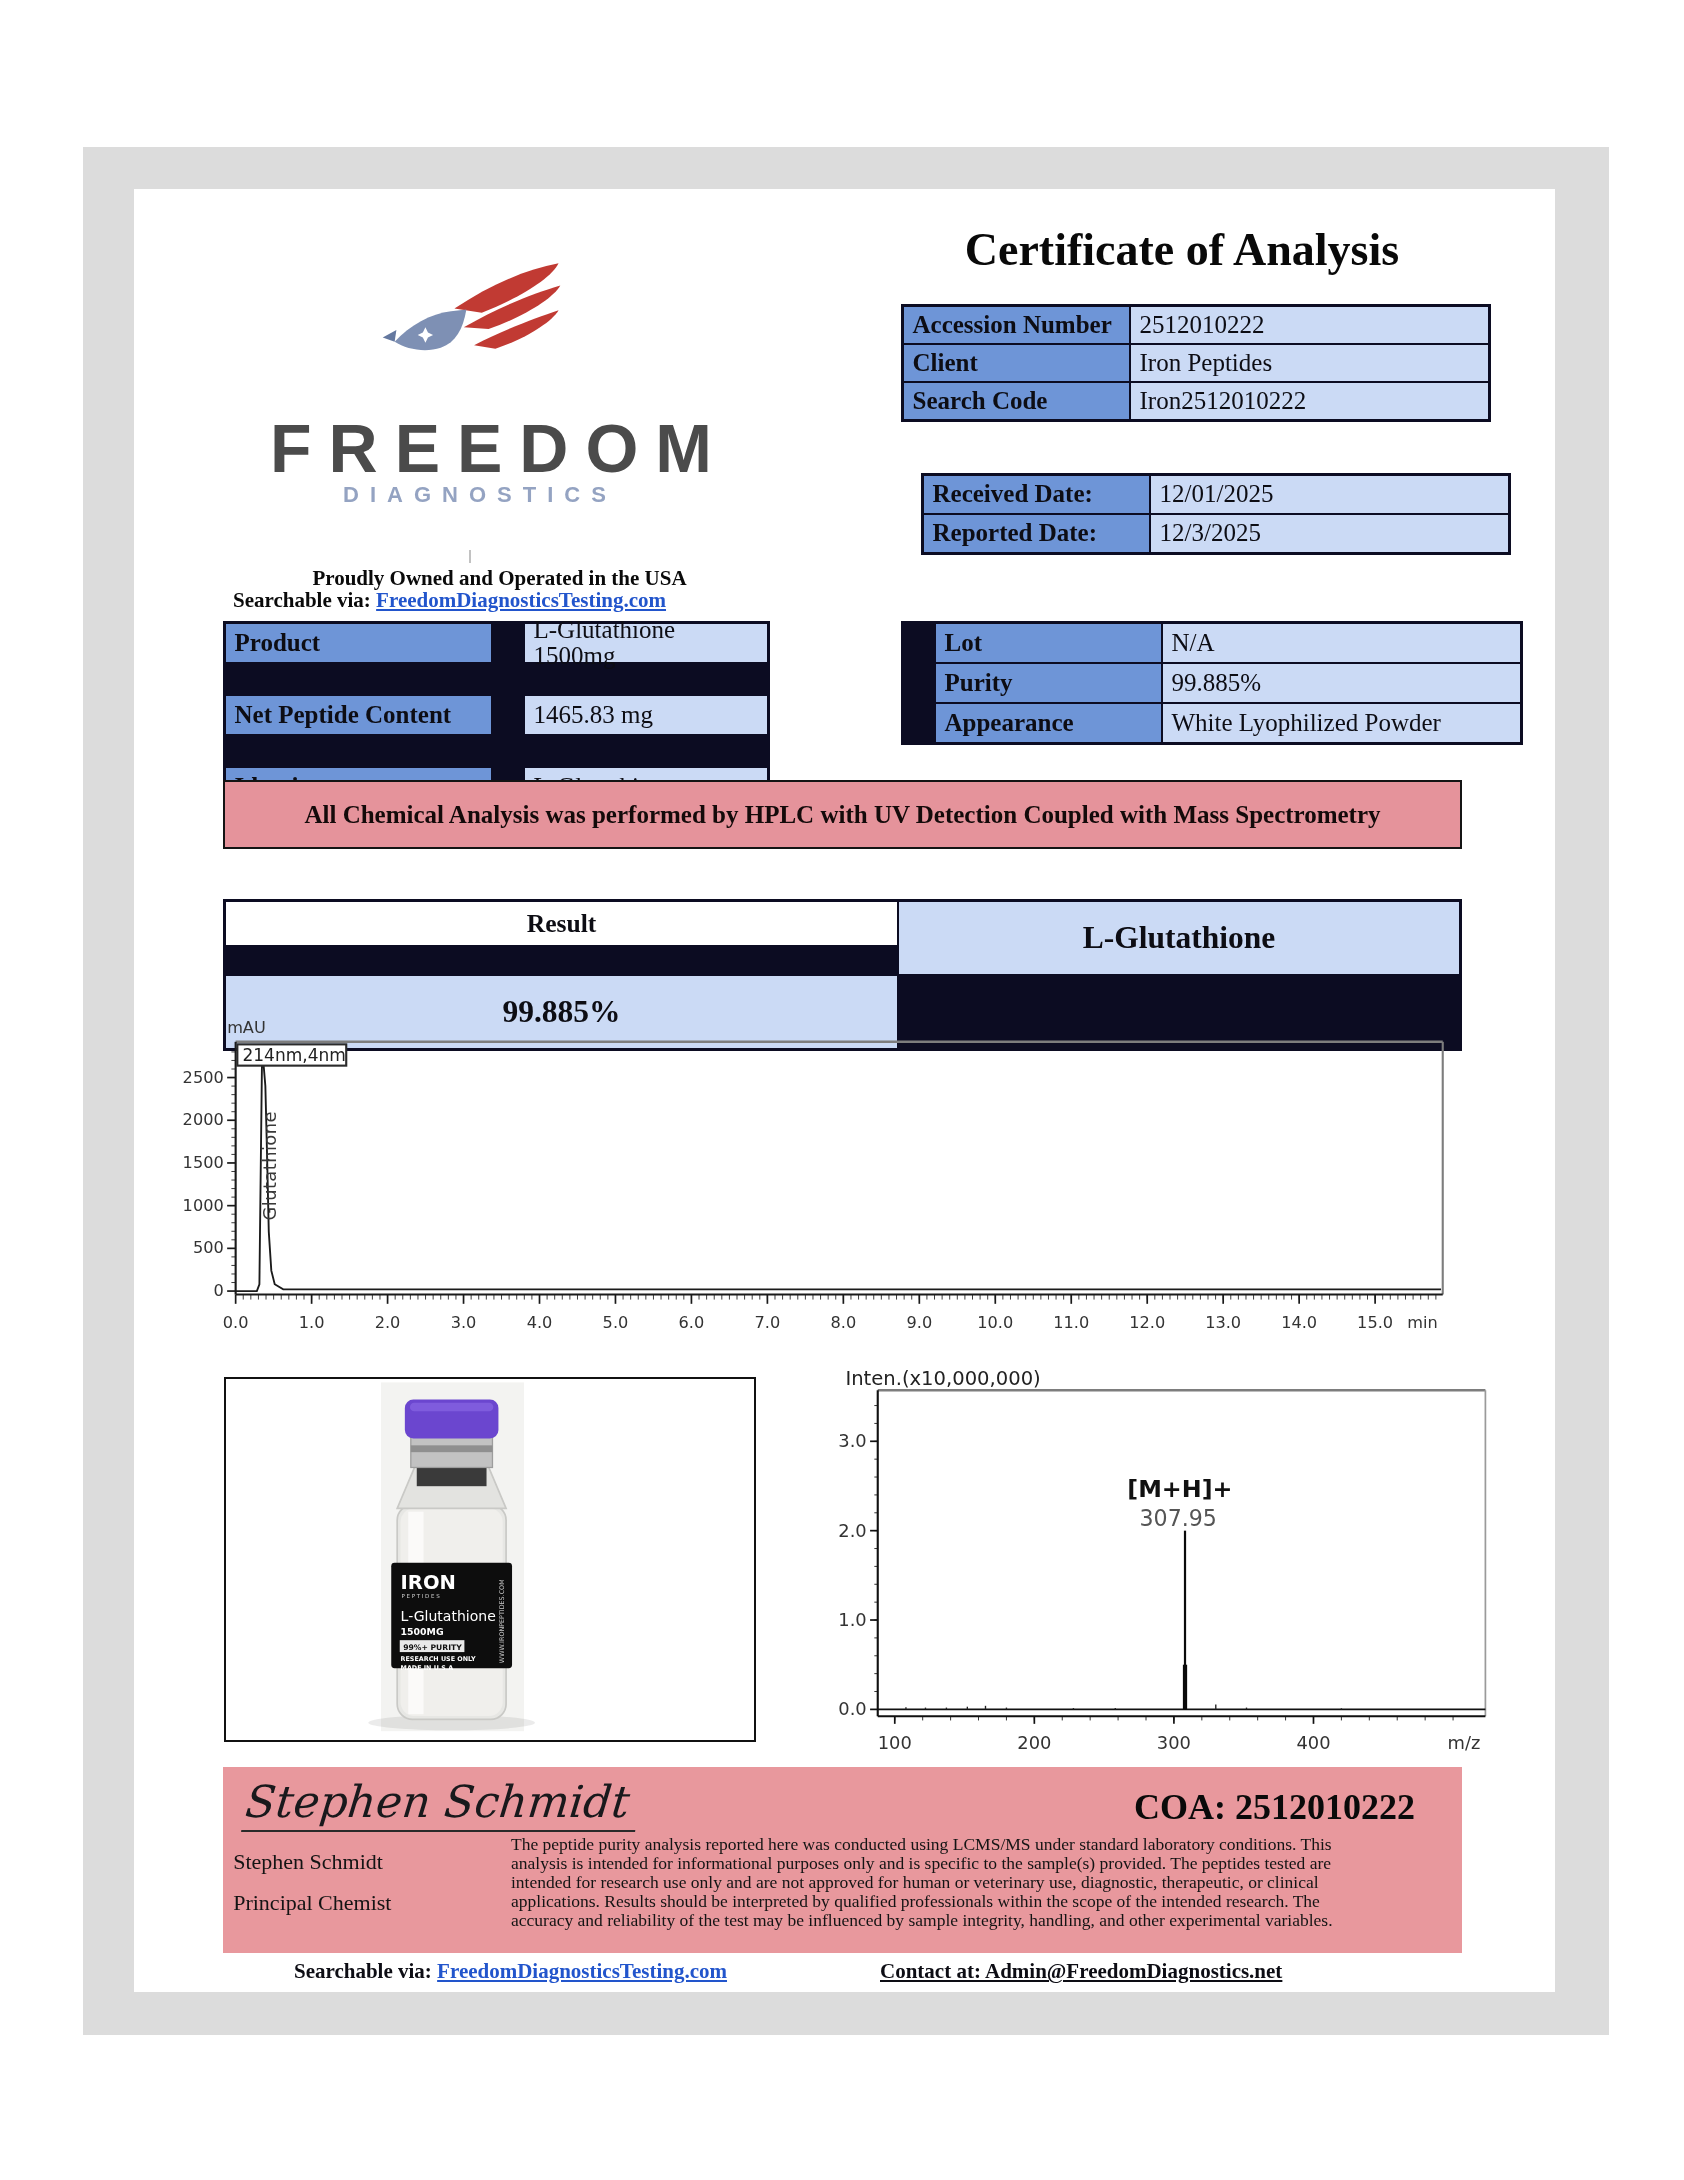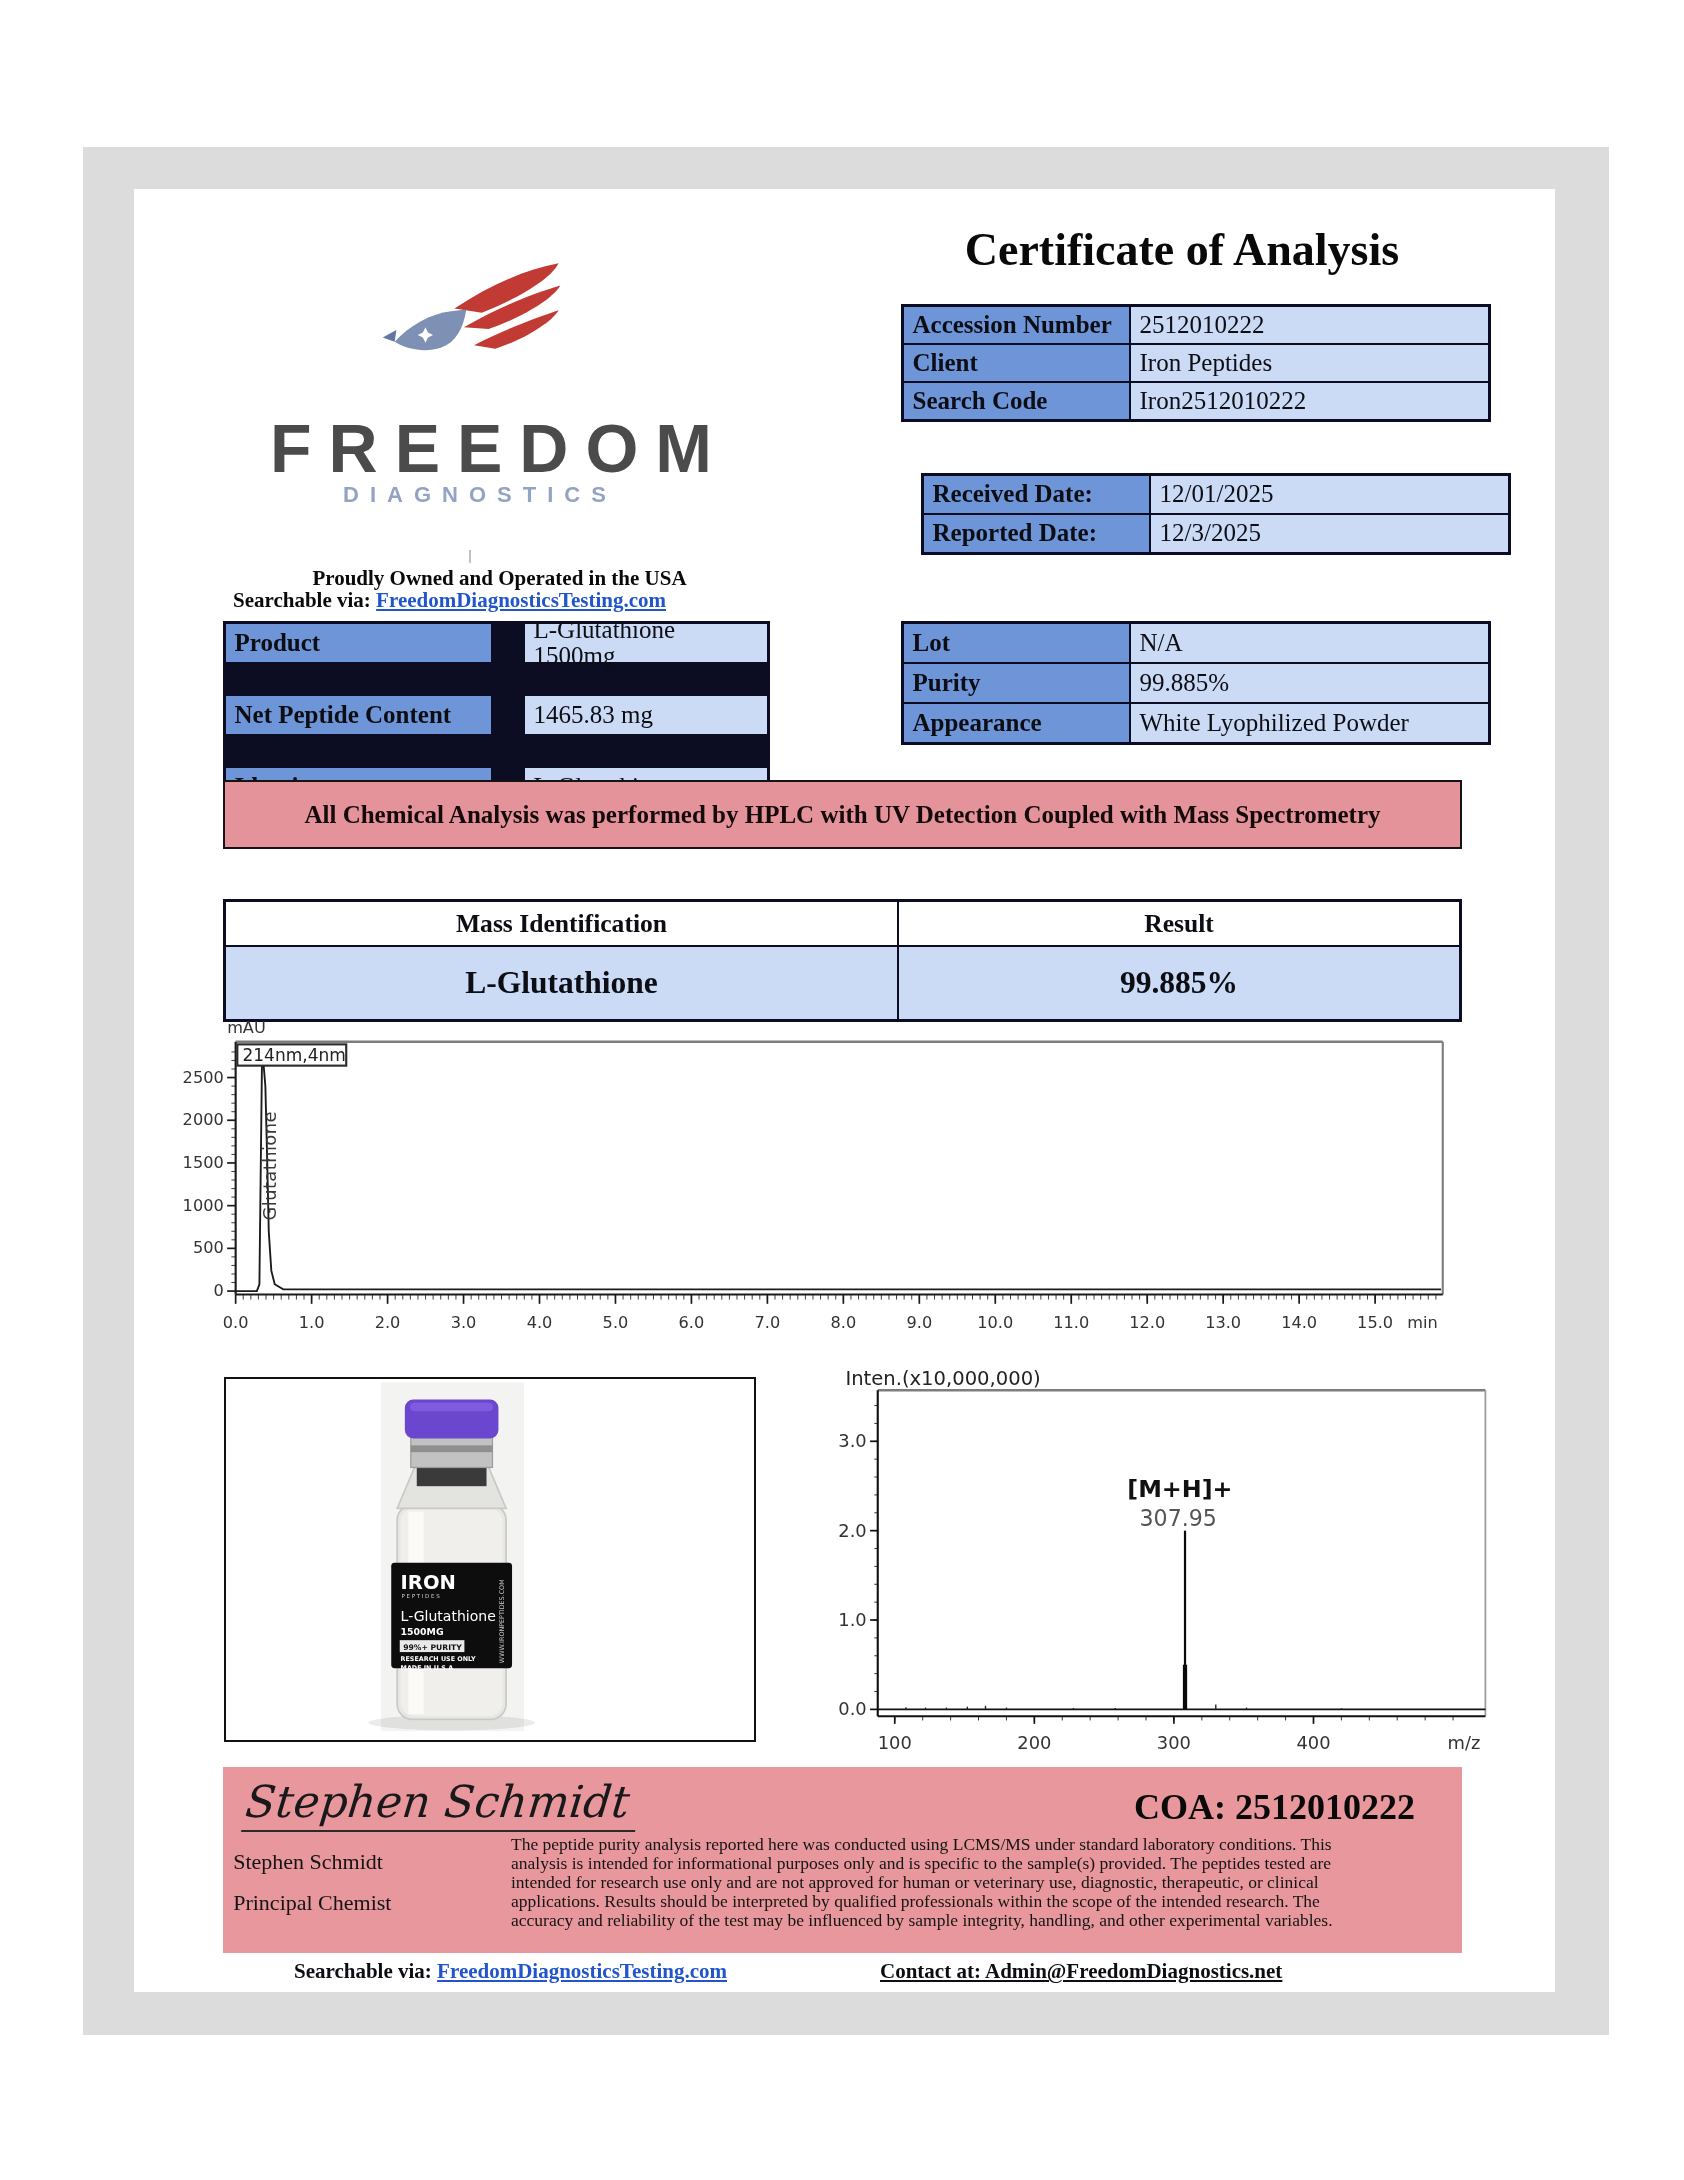--- a/index.html
+++ b/index.html
@@ -25,21 +25,21 @@
   
   .tbl{display:grid;border:2.6px solid #0c0c22;background:#0c0c22;grid-gap:0;}
   .tbl .cell{border:1.2px solid #0c0c22;display:flex;align-items:center;padding:0 8.5px;
              font-size:25px;line-height:1.05;}
   .tbl .lbl{background:#6e95d7;font-weight:bold;}
   .tbl .val{background:#cbdaf5;}
 
   .t-acc{left:767px;top:115px;width:586px;grid-template-columns:227px 1fr;grid-auto-rows:38px;}
   .t-dates{left:767px;top:284px;width:586px;grid-template-columns:227px 1fr;grid-auto-rows:39px;margin-left:20px;}
   .t-prod{left:89px;top:432px;width:543px;grid-template-columns:267px 1fr;grid-auto-rows:40px;gap:32px;}
-  .t-lot{left:767px;top:432px;width:586px;grid-template-columns:227px 1fr;grid-auto-rows:40px;}
+  .t-lot{left:767px;top:432px;width:586px;grid-template-columns:227px 1fr;grid-auto-rows:40px;padding-left:32px;}
 
   .banner{left:89px;top:591px;width:1239px;height:69px;background:#e5939b;border:2.6px solid #141414;
           display:flex;align-items:center;justify-content:center;font-weight:bold;font-size:25px;color:#140a0a;
           box-sizing:border-box;}
 
   .mass-tbl{left:89px;top:710px;width:1239px;display:grid;grid-template-columns:673px 1fr;
             border:2.6px solid #0c0c22;background:#0c0c22;grid-auto-rows:auto;box-sizing:border-box;}
   .mass-tbl .hcell{background:#ffffff;height:43px;display:flex;align-items:center;justify-content:center;
             font-weight:bold;font-size:25.6px;border:1.2px solid #0c0c22;}
   .mass-tbl .bcell{background:#cbdaf5;height:72px;display:flex;align-items:center;justify-content:center;
@@ -123,21 +123,20 @@
       <div class="cell val">N/A</div>
       <div class="cell lbl">Purity</div>
       <div class="cell val">99.885%</div>
       <div class="cell lbl">Appearance</div>
       <div class="cell val">White Lyophilized Powder</div>
     </div>
 
     <div class="abs banner">All Chemical Analysis was performed by HPLC with UV Detection Coupled with Mass Spectrometry</div>
 
     <div class="abs mass-tbl">
-      <div class="hcell">Mass Identification</div>
       <div class="hcell">Result</div>
       <div class="bcell">L-Glutathione</div>
       <div class="bcell">99.885%</div>
     </div>
 
     <svg id="hplc-svg" class="abs chart" viewBox="0 0 1490 375">
         <line x1="61" y1="28" x2="1480" y2="28" stroke="#7d7d7d" stroke-width="3"></line>
         <line x1="1480" y1="28" x2="1480" y2="325" stroke="#7d7d7d" stroke-width="2.5"></line>
         <line x1="61" y1="28" x2="61" y2="325" stroke="#1a1a1a" stroke-width="2.5"></line>
         <line x1="61" y1="325" x2="1480" y2="325" stroke="#1a1a1a" stroke-width="2.5"></line>

